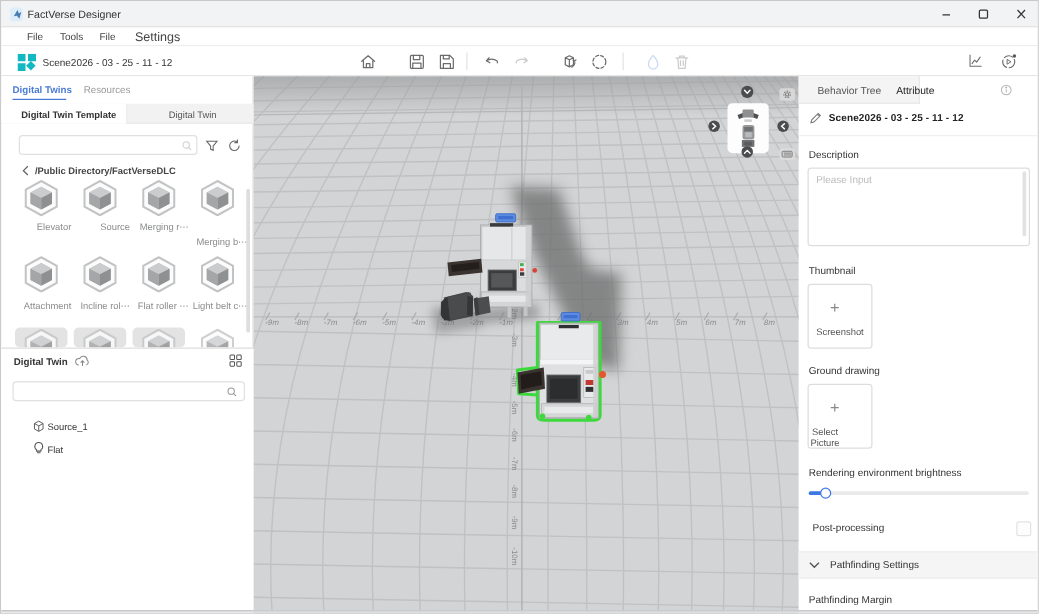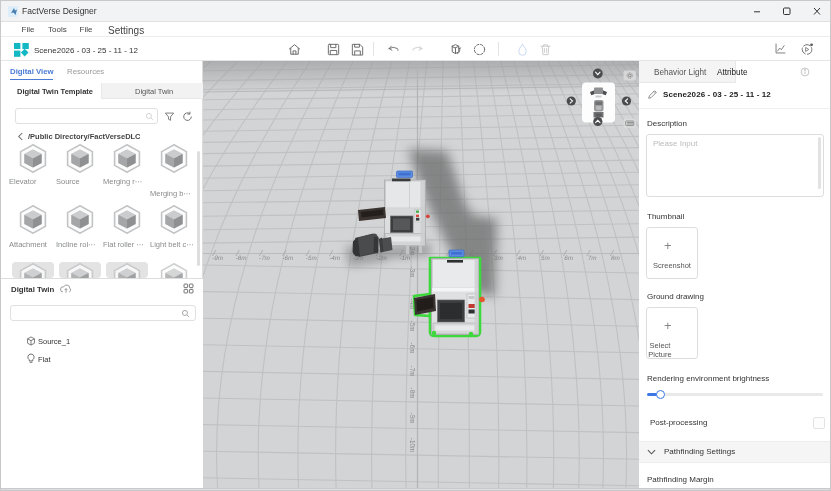--- a/index.html
+++ b/index.html
@@ -1,18 +1,18 @@
 <!DOCTYPE html>
 <html><head><meta charset="utf-8">
 <style>
 *{margin:0;padding:0;box-sizing:border-box}
 html,body{width:831px;height:491px}
 body{font-family:"Liberation Sans",sans-serif;position:relative;background:#fff;overflow:hidden;border:1px solid #c9c9c9}
 .abs{position:absolute}
-.tlab{position:absolute;width:48px;text-align:left;font-size:7.5px;color:#8a8b8c;white-space:nowrap}
+.tlab{position:absolute;width:48px;text-align:right;font-size:7.5px;color:#8a8b8c;white-space:nowrap}
 </style></head>
 <body>
 
 <div class="abs" style="left:0;top:0;width:831px;height:21px;background:#f2f3f4;border-bottom:1px solid #e0e0e0"></div>
 <div class="abs" style="left:7px;top:4.5px;width:10px;height:11px;background:#ddeefa;border-radius:2px"></div>
 <svg class="abs" style="left:8.5px;top:6px" width="8" height="9" viewBox="0 0 8 9">
     <path d="M1 6 L4 1 L5 3.5 L7 2.5 L5.5 8 L3.5 5.5 Z" fill="#4a7fb0"></path>
   </svg>
 <div class="abs" style="left:21px;top:5px;font-size:8.5px;color:#333">FactVerse Designer</div>
 <svg class="abs" style="left:748px;top:2px" width="76" height="16" viewBox="0 0 76 16" fill="none" stroke="#333" stroke-width="1">
@@ -71,21 +71,21 @@
     <path d="M2.5 2.5 V13.5 H13.5"></path>
     <path d="M4.5 11 L7 7.5 L9 9.5 L12.5 4.5"></path>
   </svg>
 <svg style="position:absolute;left:799px;top:41px;opacity:1.0" width="14" height="14" viewBox="0 0 16 16" fill="none" stroke="#6b6b6b" stroke-width="1.05" stroke-linecap="round" stroke-linejoin="round">
     <circle cx="8" cy="8.5" r="5.5" stroke-dasharray="8 2.5"></circle>
     <path d="M6.8 6.5 L10 8.5 L6.8 10.5 Z" stroke-width="0.9"></path>
     <circle cx="13.2" cy="3.2" r="1.6" fill="#585858" stroke="none"></circle>
   </svg>
 
 <div class="abs" style="left:0;top:60px;width:202px;height:431px;background:#fff;border-right:1px solid #dcdcdc"></div>
-<div class="abs" style="left:9px;top:66px;font-size:7.8px;color:#4a7bd4;font-weight:bold">Digital View</div>
+<div class="abs" style="left:9px;top:66px;font-size:7.8px;color:#4a7bd4;font-weight:bold">Digital Twins</div>
 <div class="abs" style="left:66px;top:66px;font-size:7.8px;color:#9a9a9a">Resources</div>
 <div class="abs" style="left:8.5px;top:77.5px;width:43px;height:1.8px;background:#4a7bd4"></div>
 <div class="abs" style="left:0;top:81.5px;width:202px;height:16px;background:#f2f2f2;border-bottom:1px solid #e8e8e8"></div>
 <div class="abs" style="left:0;top:81.5px;width:101px;height:16px;background:#fff;border-right:1px solid #e8e8e8"></div>
 <div class="abs" style="left:16px;top:85.5px;font-size:7.5px;color:#333;font-weight:bold">Digital Twin Template</div>
 <div class="abs" style="left:134px;top:85.5px;font-size:7.5px;color:#555">Digital Twin</div>
 <div class="abs" style="left:14px;top:107px;width:143px;height:16px;border:1px solid #e0e0e0;border-radius:3px"></div>
 <svg class="abs" style="left:144px;top:111px;opacity:0.45" width="9" height="9" viewBox="0 0 16 16" fill="none" stroke="#999" stroke-width="1.6">
     <circle cx="7" cy="7" r="4.5"></circle>
     <line x1="10.5" y1="10.5" x2="14" y2="14"></line>
@@ -406,21 +406,21 @@
   <rect x="422.7" y="60" width="8" height="4.6" rx="0.8"></rect>
   <line x1="424" y1="61.5" x2="430" y2="61.5"></line>
         <line x1="424" y1="63" x2="430" y2="63"></line>
  </g>
 </g>
 
 </svg>
 
 <div class="abs" style="left:638px;top:60px;width:193px;height:431px;background:#fff"></div>
 <div class="abs" style="left:638px;top:60px;width:97px;height:22px;background:#f4f4f4;border-bottom:1px solid #e8e8e8;border-right:1px solid #e8e8e8"></div>
-<div class="abs" style="left:653px;top:66.5px;font-size:8.2px;color:#555">Behavior Light</div>
+<div class="abs" style="left:653px;top:66.5px;font-size:8.2px;color:#555">Behavior Tree</div>
 <div class="abs" style="left:716px;top:66.5px;font-size:8.2px;color:#222">Attribute</div>
 <svg class="abs" style="left:799px;top:66px" width="10" height="10" viewBox="0 0 16 16" fill="none" stroke="#b5b5b5" stroke-width="1.3">
     <circle cx="8" cy="8" r="6.2"></circle>
     <line x1="8" y1="7" x2="8" y2="11.2"></line>
     <circle cx="8" cy="4.8" r="0.7" fill="#b5b5b5"></circle>
   </svg>
 <svg class="abs" style="left:646px;top:88px" width="11" height="11" viewBox="0 0 16 16" fill="none" stroke="#777" stroke-width="1.2">
     <path d="M2.5 13.5 L3.5 10 L11 2.5 L13.5 5 L6 12.5 Z M10 3.5 L12.5 6"></path>
   </svg>
 <div class="abs" style="left:662px;top:89px;font-size:8px;color:#222;font-weight:bold;letter-spacing:0.1px">Scene2026 - 03 - 25 - 11 - 12</div>

